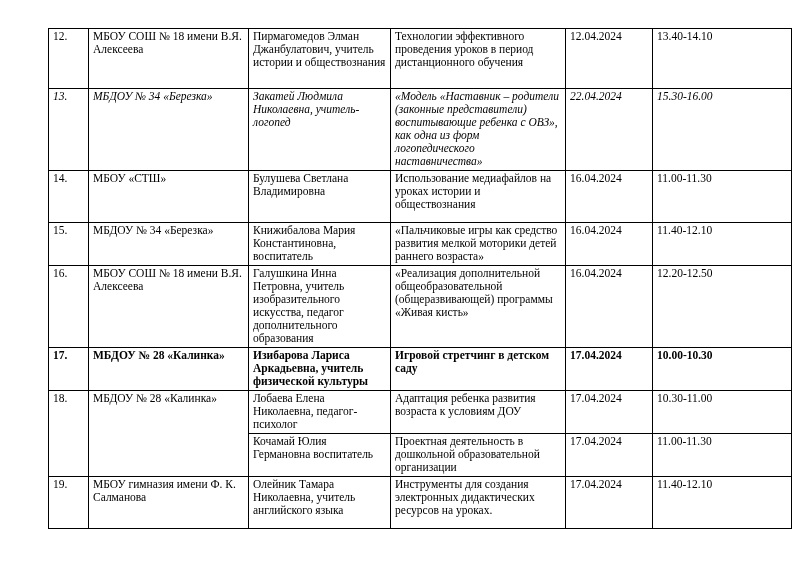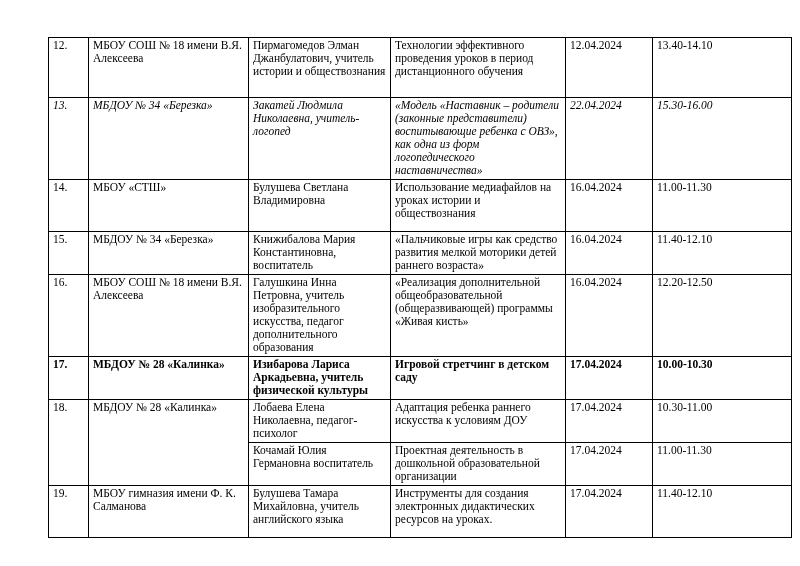--- a/index.html
+++ b/index.html
@@ -11,21 +11,21 @@
     color: #000000;
   }
   .page {
     position: relative;
     width: 800px; height: 566px;
     background: #ffffff;
     overflow: hidden;
   }
   table.schedule {
     position: absolute;
-    left: 48px; top: 37px;
+    left: 48px; top: 28px;
     border-collapse: collapse;
     table-layout: fixed;
     width: 743px;
   }
   table.schedule td {
     border: 1px solid #000000;
     vertical-align: top;
     padding: 1px 4px 2px 4px;
     font-size: 11.5px;
     line-height: 13px;
@@ -102,33 +102,33 @@
         <td class="c-inst">МБДОУ № 28 «Калинка»</td>
         <td class="c-person">Изибарова Лариса Аркадьевна, учитель физической культуры</td>
         <td class="c-topic">Игровой стретчинг в детском саду</td>
         <td class="c-date">17.04.2024</td>
         <td class="c-time">10.00-10.30</td>
       </tr>
       <tr class="h45">
         <td class="c-num" rowspan="2">18.</td>
         <td class="c-inst" rowspan="2">МБДОУ № 28 «Калинка»</td>
         <td class="c-person">Лобаева Елена Николаевна, педагог-психолог</td>
-        <td class="c-topic">Адаптация ребенка раннего искусства к условиям ДОУ</td>
+        <td class="c-topic">Адаптация ребенка развития возраста к условиям ДОУ</td>
         <td class="c-date">17.04.2024</td>
         <td class="c-time">10.30-11.00</td>
       </tr>
       <tr class="h37">
         <td class="c-person">Кочамай Юлия Германовна воспитатель</td>
         <td class="c-topic">Проектная деятельность в дошкольной образовательной организации</td>
         <td class="c-date">17.04.2024</td>
         <td class="c-time">11.00-11.30</td>
       </tr>
       <tr class="h52">
         <td class="c-num">19.</td>
         <td class="c-inst">МБОУ гимназия имени Ф. К. Салманова</td>
-        <td class="c-person">Булушева Тамара Михайловна, учитель английского языка</td>
+        <td class="c-person">Олейник Тамара Николаевна, учитель английского языка</td>
         <td class="c-topic">Инструменты для создания электронных дидактических ресурсов на уроках.</td>
         <td class="c-date">17.04.2024</td>
         <td class="c-time">11.40-12.10</td>
       </tr>
     </tbody>
   </table>
 </div>
 
 </body></html>

